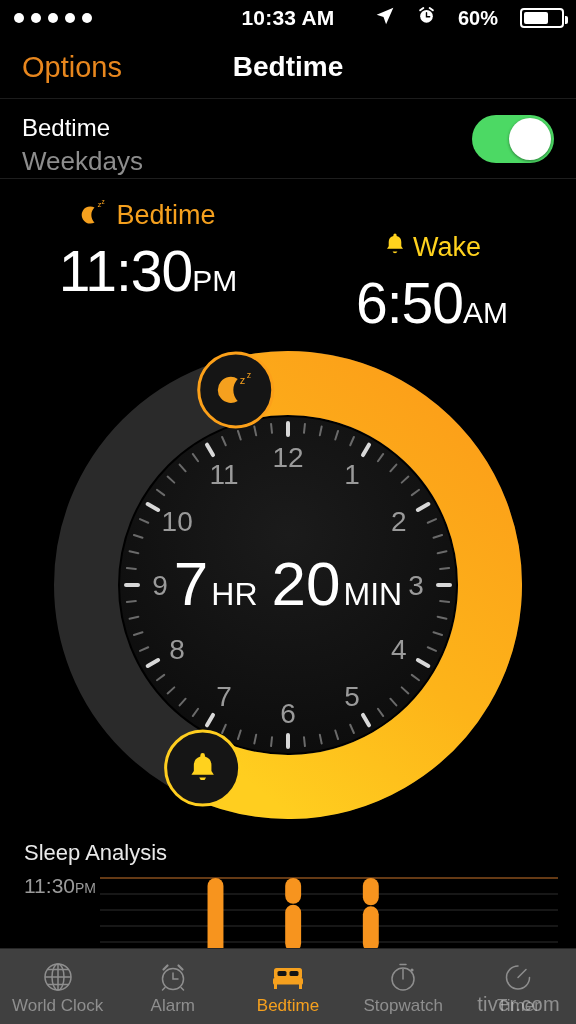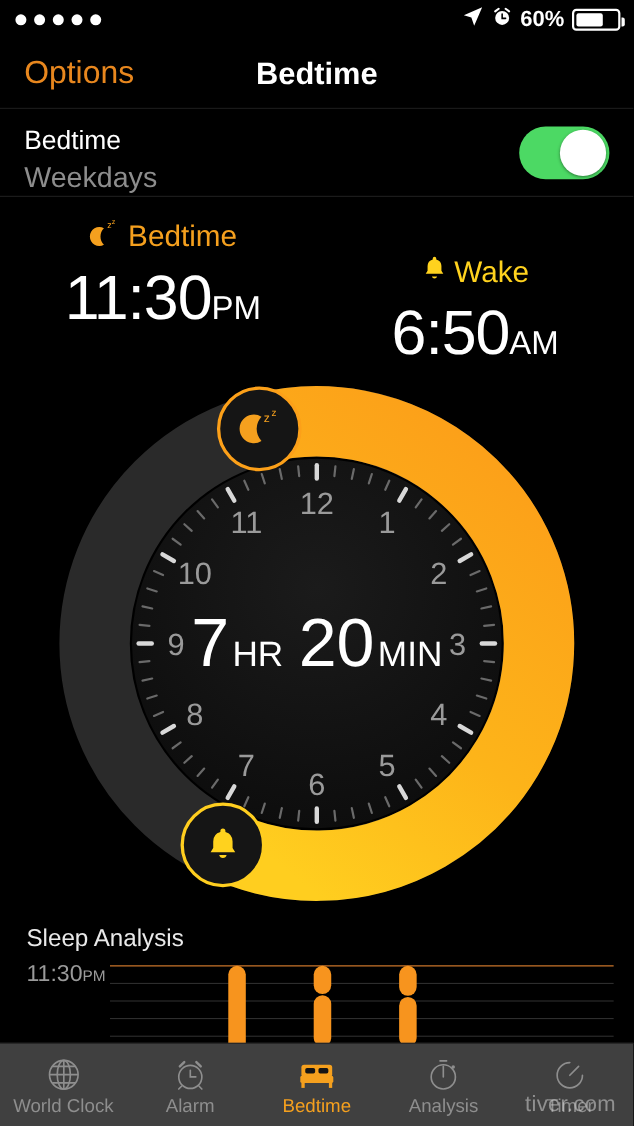--- a/index.html
+++ b/index.html
@@ -17,21 +17,21 @@
     position:absolute; top:0; left:0; width:576px; height:36px;
     display:flex; align-items:center; color:#fff;
   }
   .sb-left { position:absolute; left:14px; display:flex; align-items:center; gap:7px; }
   .dot { width:10px; height:10px; border-radius:50%; background:#fff; display:block; }
   .sb-center {
     position:absolute; left:0; width:576px; text-align:center;
     font-size:21px; font-weight:bold; letter-spacing:0.2px;
   }
   .sb-right {
-    position:absolute; right:12px; display:flex; align-items:center; gap:7px;
+    position:absolute; right:12px; display:flex; align-items:center; gap:22px;
     font-size:20px; font-weight:bold;
   }
   .batt {
     width:44px; height:20px; border:2px solid #fff; border-radius:4px;
     position:relative; display:block;
   }
   .batt::after{
     content:""; position:absolute; right:-6px; top:6px; width:3px; height:8px;
     background:#fff; border-radius:0 2px 2px 0;
   }
@@ -122,20 +122,21 @@
 <div id="app">
 
   <div class="statusbar">
     <div class="sb-left">
       <span class="dot"></span>
       <span class="dot"></span>
       <span class="dot"></span>
       <span class="dot"></span>
       <span class="dot"></span>
     </div>
+    <div class="sb-center">10:33 AM</div>
     <div class="sb-right">
       <span>
         <svg width="20" height="20" viewBox="0 0 24 24">
             <path d="M22 2 2 10.5l8.2 2.6L13.3 22z" fill="#fff"></path>
           </svg>
       </span>
       <span>
         <svg width="19" height="19" viewBox="0 0 24 24">
           <circle cx="12" cy="13" r="8" fill="#fff"></circle>
           <path d="M12 8.5v5h4" stroke="#000" stroke-width="1.8" fill="none" stroke-linecap="round"></path>
@@ -376,21 +377,21 @@
     </div>
     <div class="tab">
       <span class="tab-ico">
         <svg width="32" height="32" viewBox="0 0 32 32" fill="none" stroke="currentColor" stroke-width="1.5">
           <circle cx="16" cy="18" r="11"></circle>
           <path d="M16 18V8.5" stroke-linecap="round"></path>
           <path d="M13 3.5h6" stroke-linecap="round"></path>
           <circle cx="25" cy="9" r="1.6" fill="currentColor" stroke="none"></circle>
         </svg>
       </span>
-      <span class="tab-lbl">Analysis</span>
+      <span class="tab-lbl">Stopwatch</span>
     </div>
     <div class="tab">
       <span class="tab-ico">
         <svg width="32" height="32" viewBox="0 0 32 32" fill="none" stroke="currentColor" stroke-width="1.5">
           <path d="M16 5a11.5 11.5 0 1 0 11.5 11.5" stroke-linecap="round"></path>
           <path d="M16 16.5 24 8.5" stroke-linecap="round"></path>
         </svg>
       </span>
       <span class="tab-lbl">Timer</span>
     </div>

